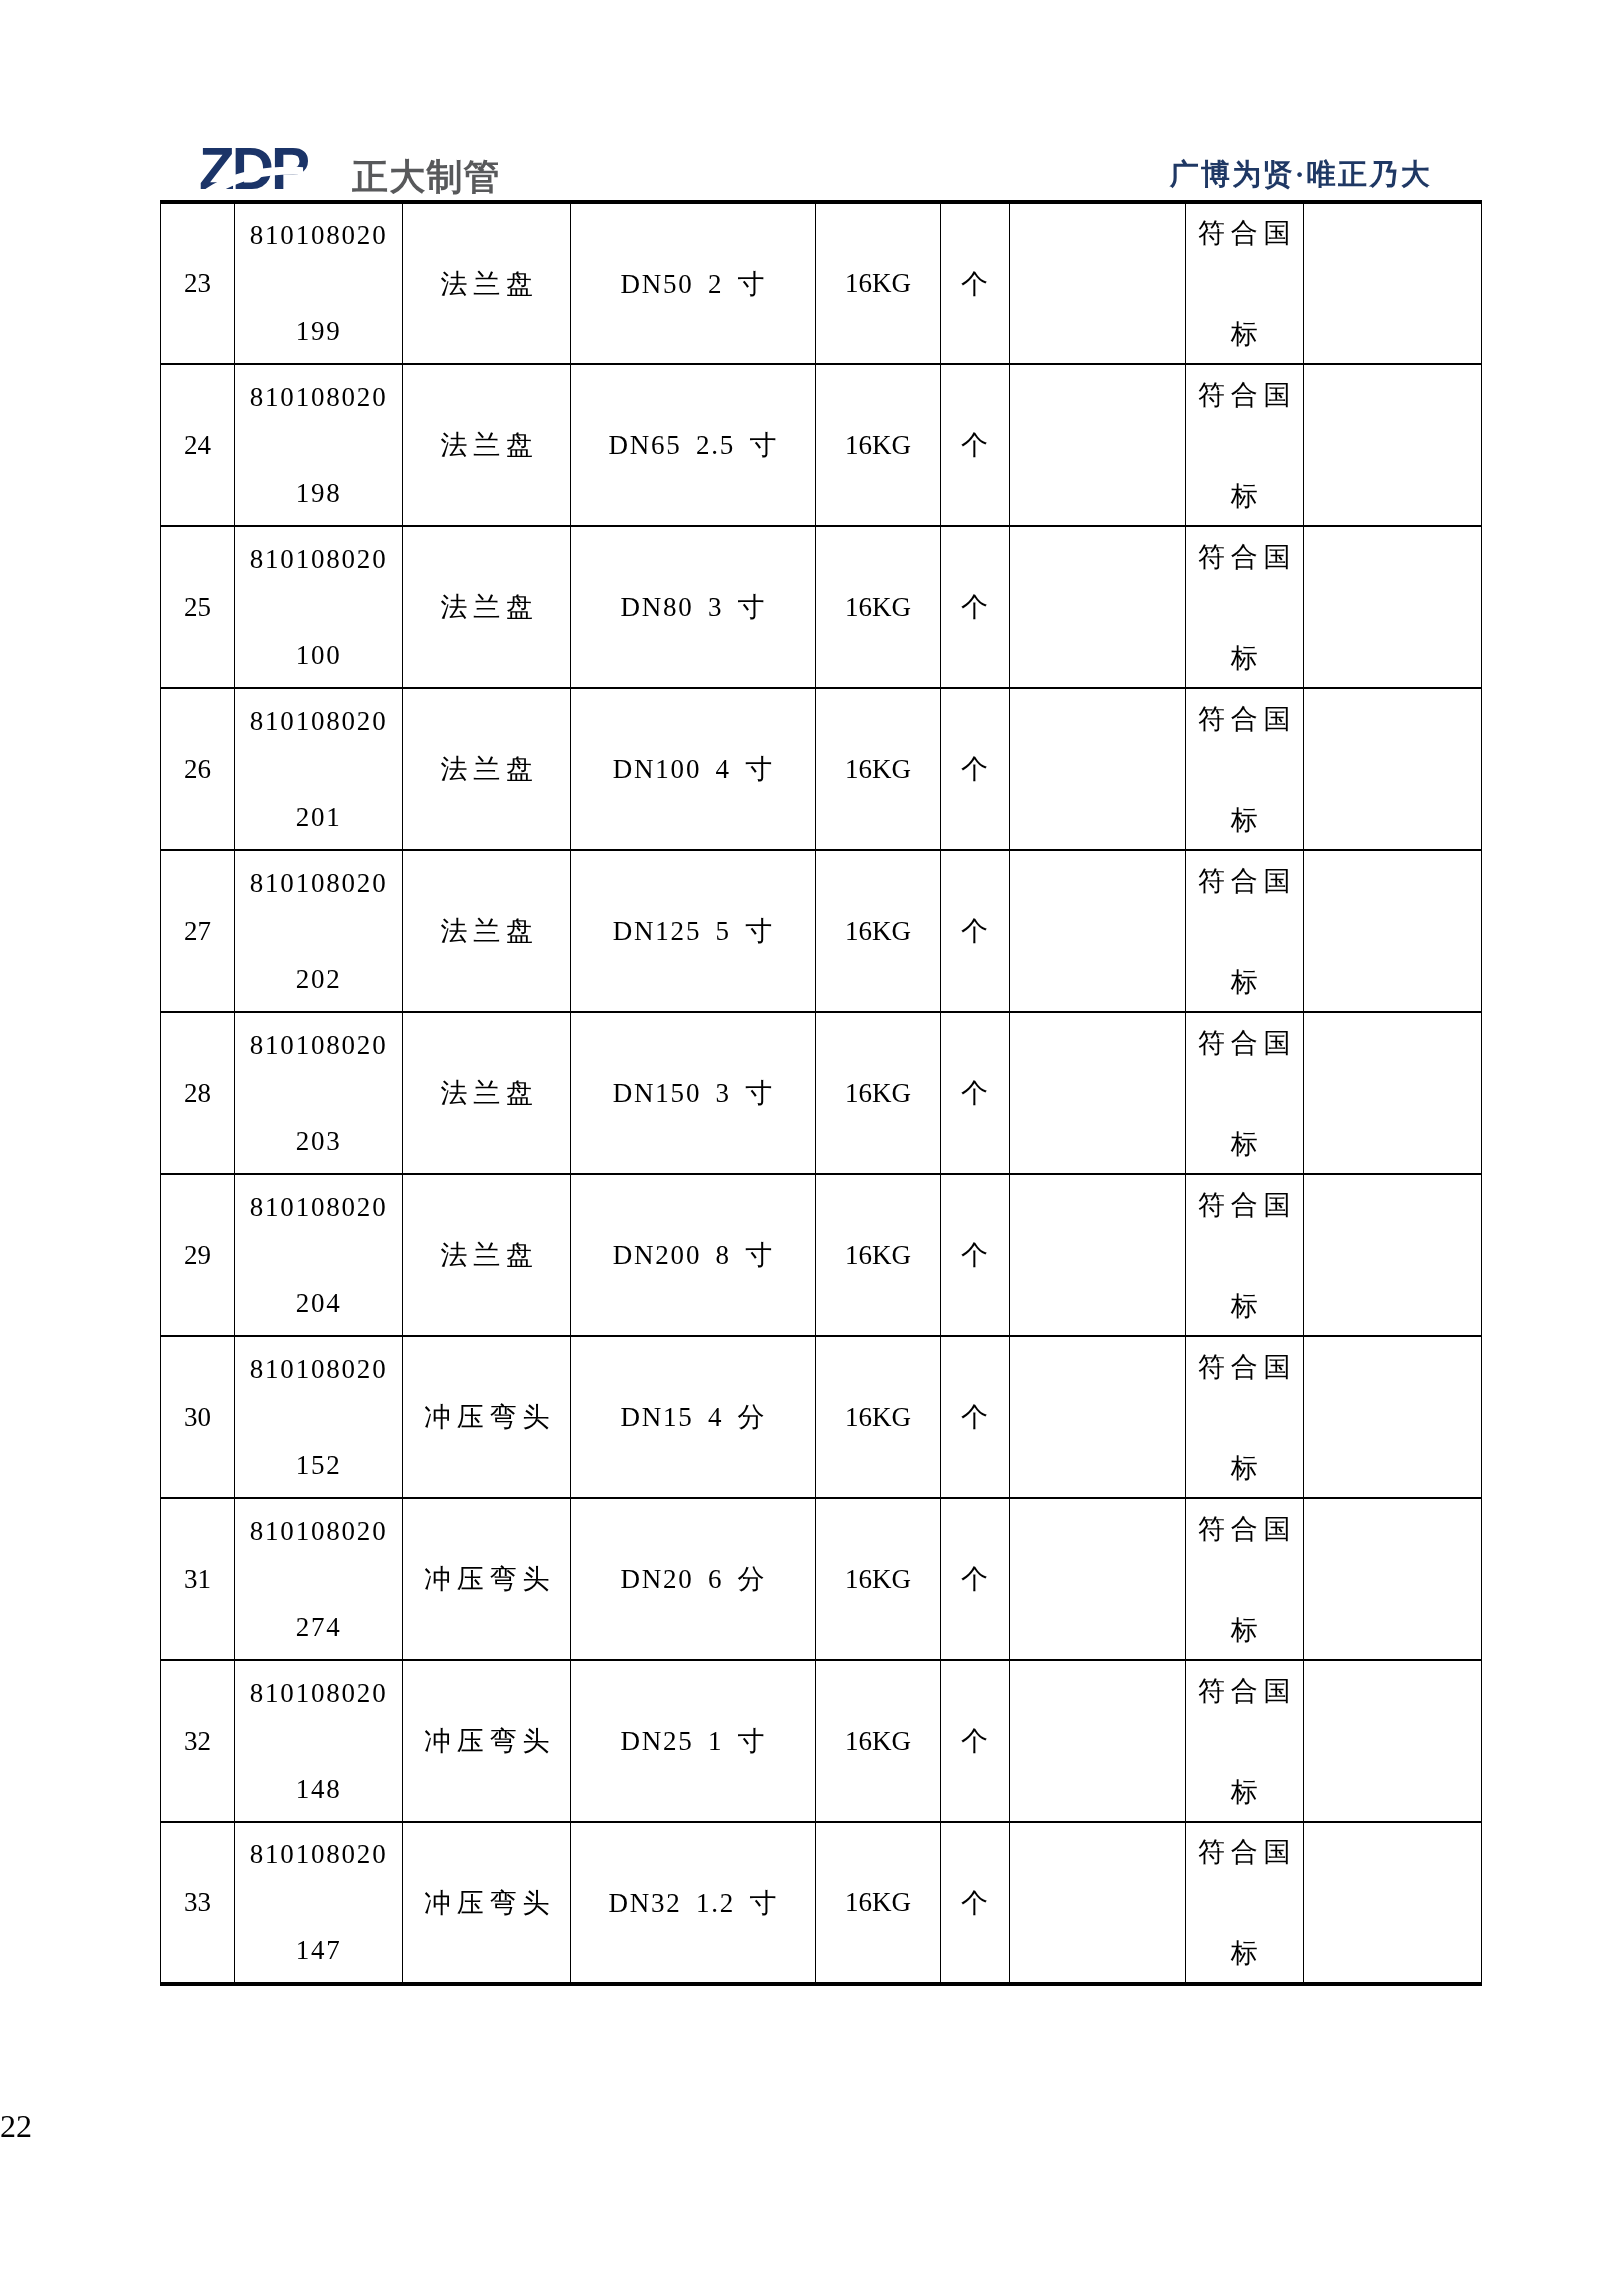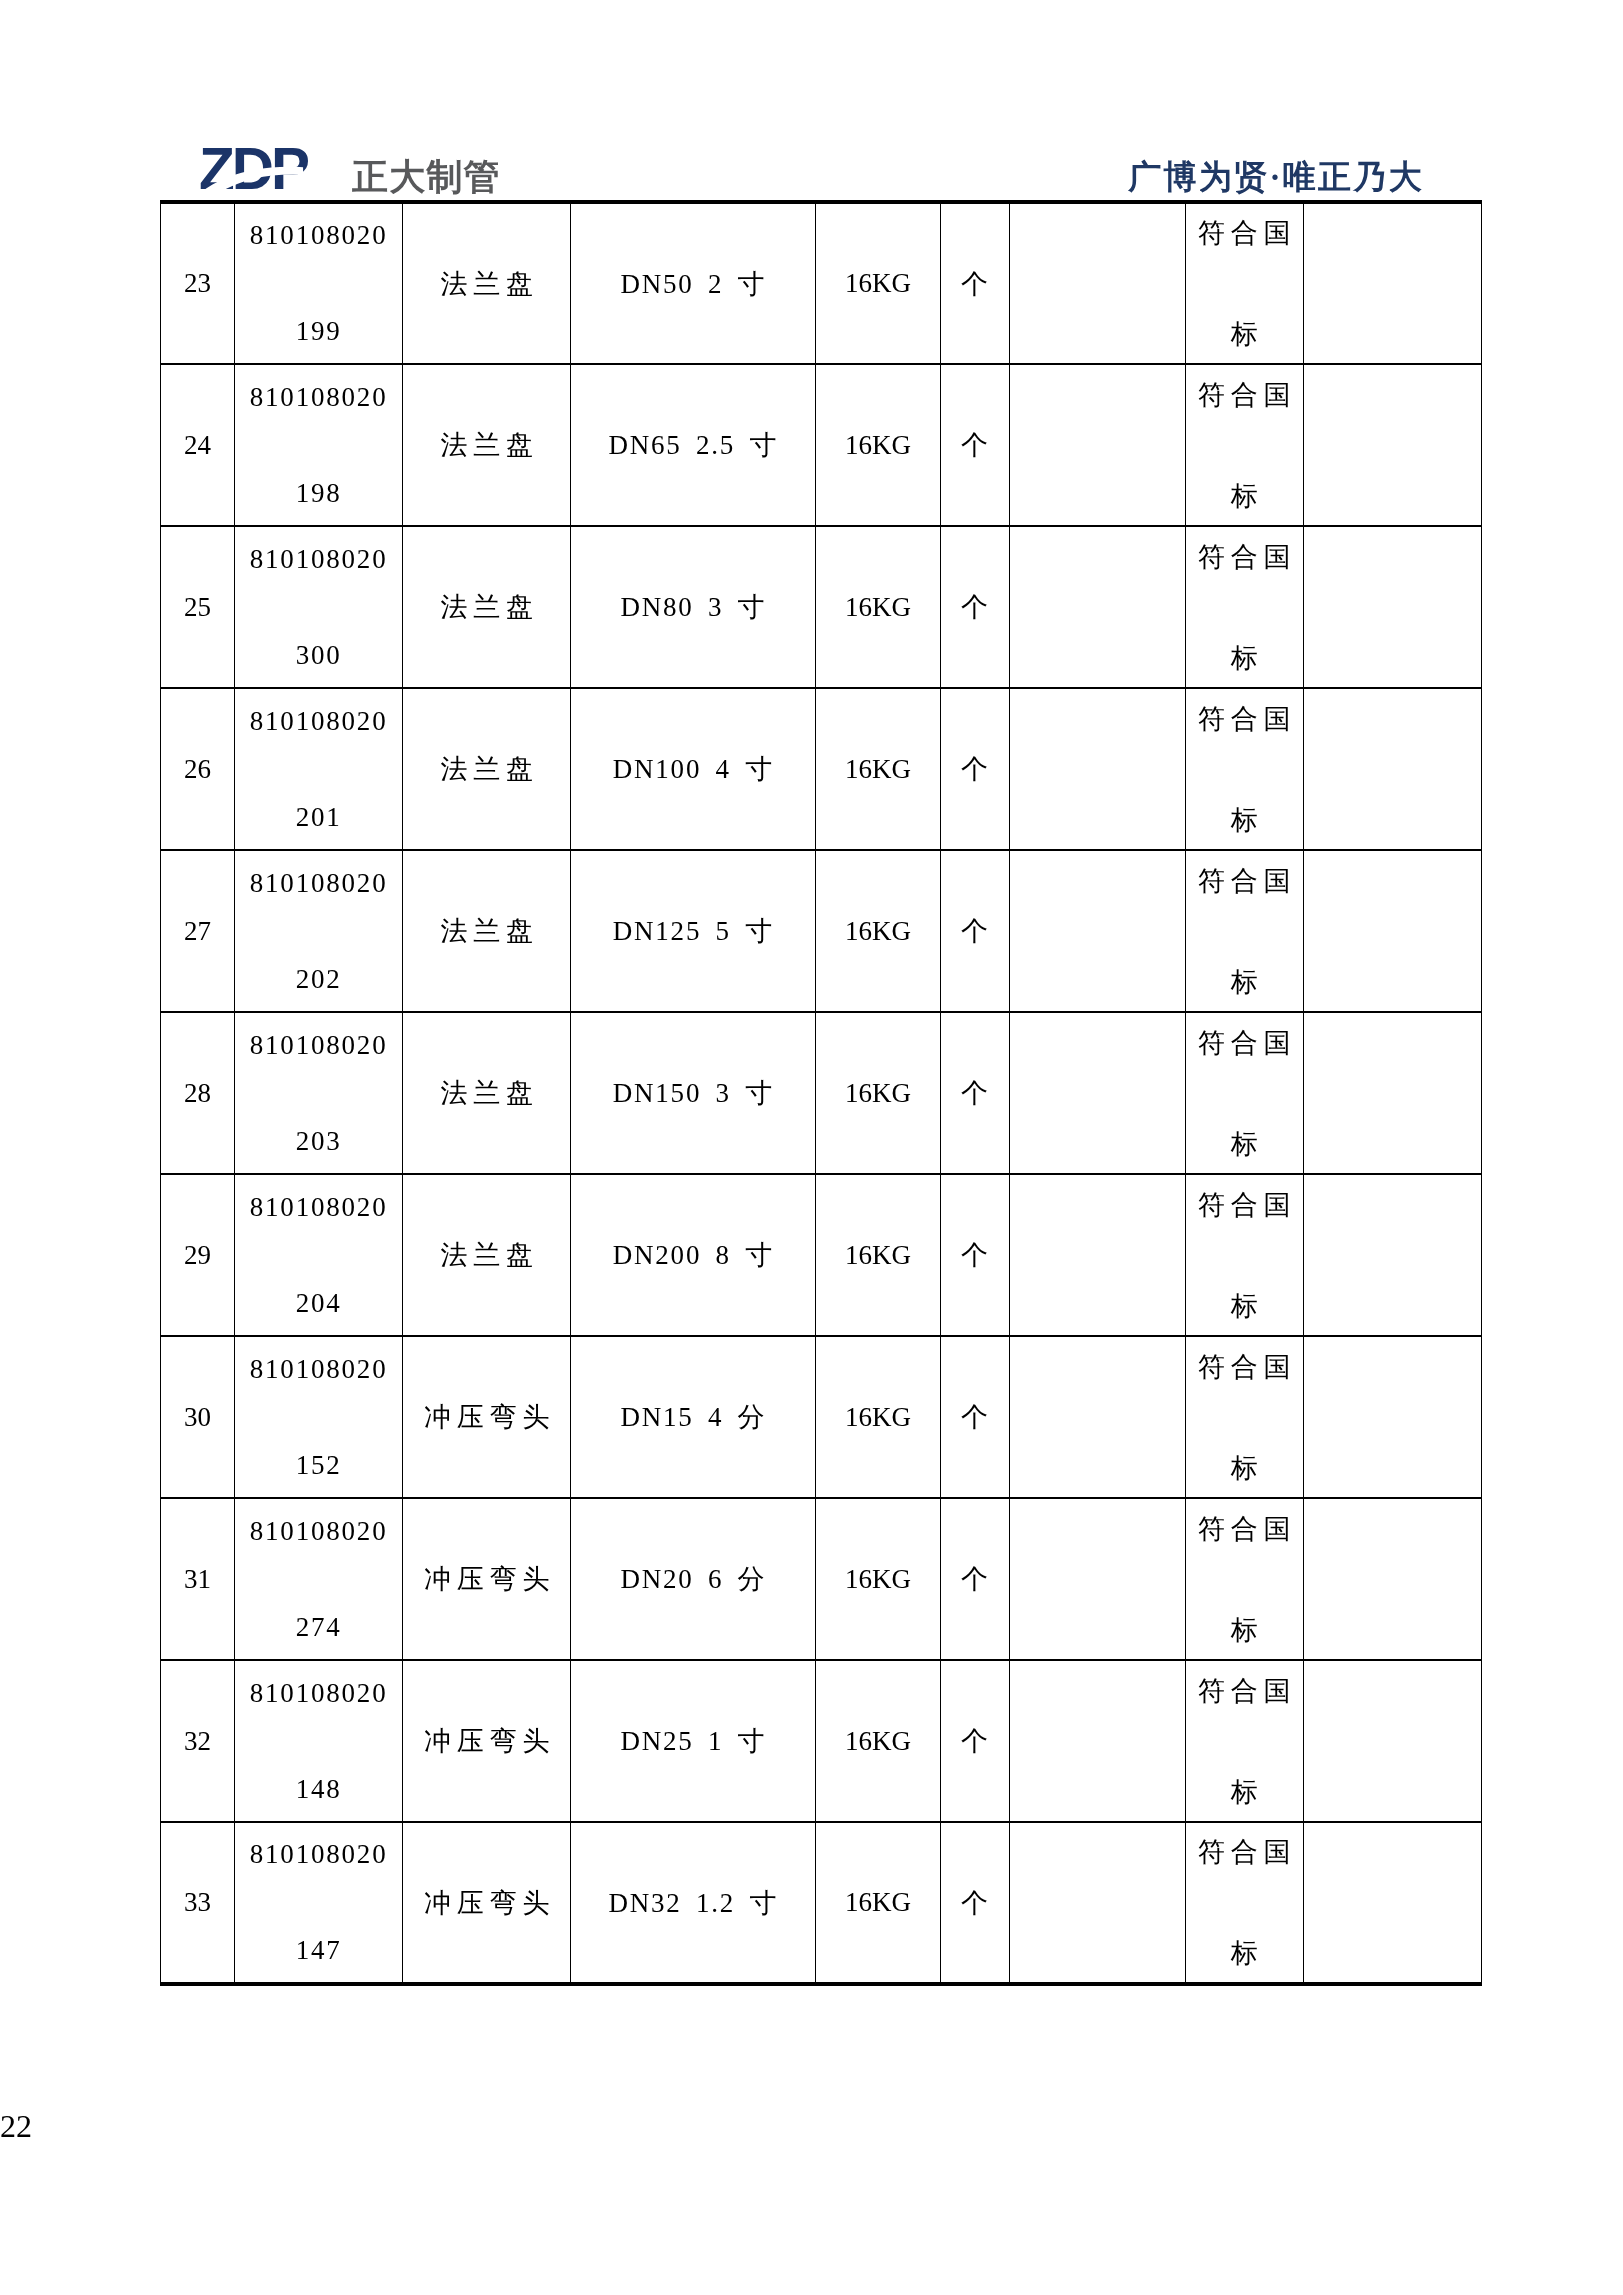--- a/index.html
+++ b/index.html
@@ -8,22 +8,22 @@
   *{box-sizing:border-box; margin:0; padding:0;}
   html,body{background:#ffffff;}
   body{font-family:"Liberation Serif","DejaVu Serif",serif; color:var(--ink);}
   .page{position:relative; width:1623px; height:2295px; background:#ffffff; overflow:hidden;}
 
   
   .logo{position:absolute; left:199px; top:139px; display:flex; align-items:flex-end; gap:15px;}
   .logo svg{display:block;}
   .logo-cn{font-family:"Liberation Sans","DejaVu Sans",sans-serif; font-weight:bold;
            color:var(--gray); font-size:36px; line-height:47px; letter-spacing:1.2px;}
-  .slogan{position:absolute; right:199px; top:155px; color:var(--slogan);
-          font-weight:bold; font-size:33px; letter-spacing:2.3px;margin-left:44px;}
+  .slogan{position:absolute; right:191px; top:155px; color:var(--slogan);
+          font-weight:bold; font-size:29px; letter-spacing:2.3px;margin-left:44px;}
 
   
   .sheet{position:absolute; left:160px; top:200px;}
   table{border-collapse:collapse; table-layout:fixed; width:1322px;
         border-top:4.1px solid var(--ink); border-bottom:4.1px solid var(--ink);
         border-left:1.8px solid var(--ink); border-right:1.8px solid var(--ink);}
   td{border-left:1.2px solid var(--ink); border-right:1.2px solid var(--ink);
      border-top:2.3px solid var(--ink); border-bottom:2.3px solid var(--ink);
      vertical-align:middle; padding:0; font-size:27px;}
   tr{height:162px;}
@@ -159,21 +159,21 @@
           </tr>
           <tr data-name="table-row">
             <td data-name="row-number-cell">
               <div class="cellwrap single">
                 <span data-name="row-number-cell-text">25</span>
               </div>
             </td>
             <td data-name="product-code-cell">
               <div class="cellwrap two-line">
                 <span data-name="product-code-cell-text">810108020</span>
-                <span data-name="product-code-cell-text">300</span>
+                <span data-name="product-code-cell-text">100</span>
               </div>
             </td>
             <td data-name="product-name-cell">
               <div class="cellwrap single">
                 <span data-name="product-name-cell-text">法兰盘</span>
               </div>
             </td>
             <td data-name="spec-cell">
               <div class="cellwrap single">
                 <span data-name="spec-cell-text">DN80 3 寸</span>

